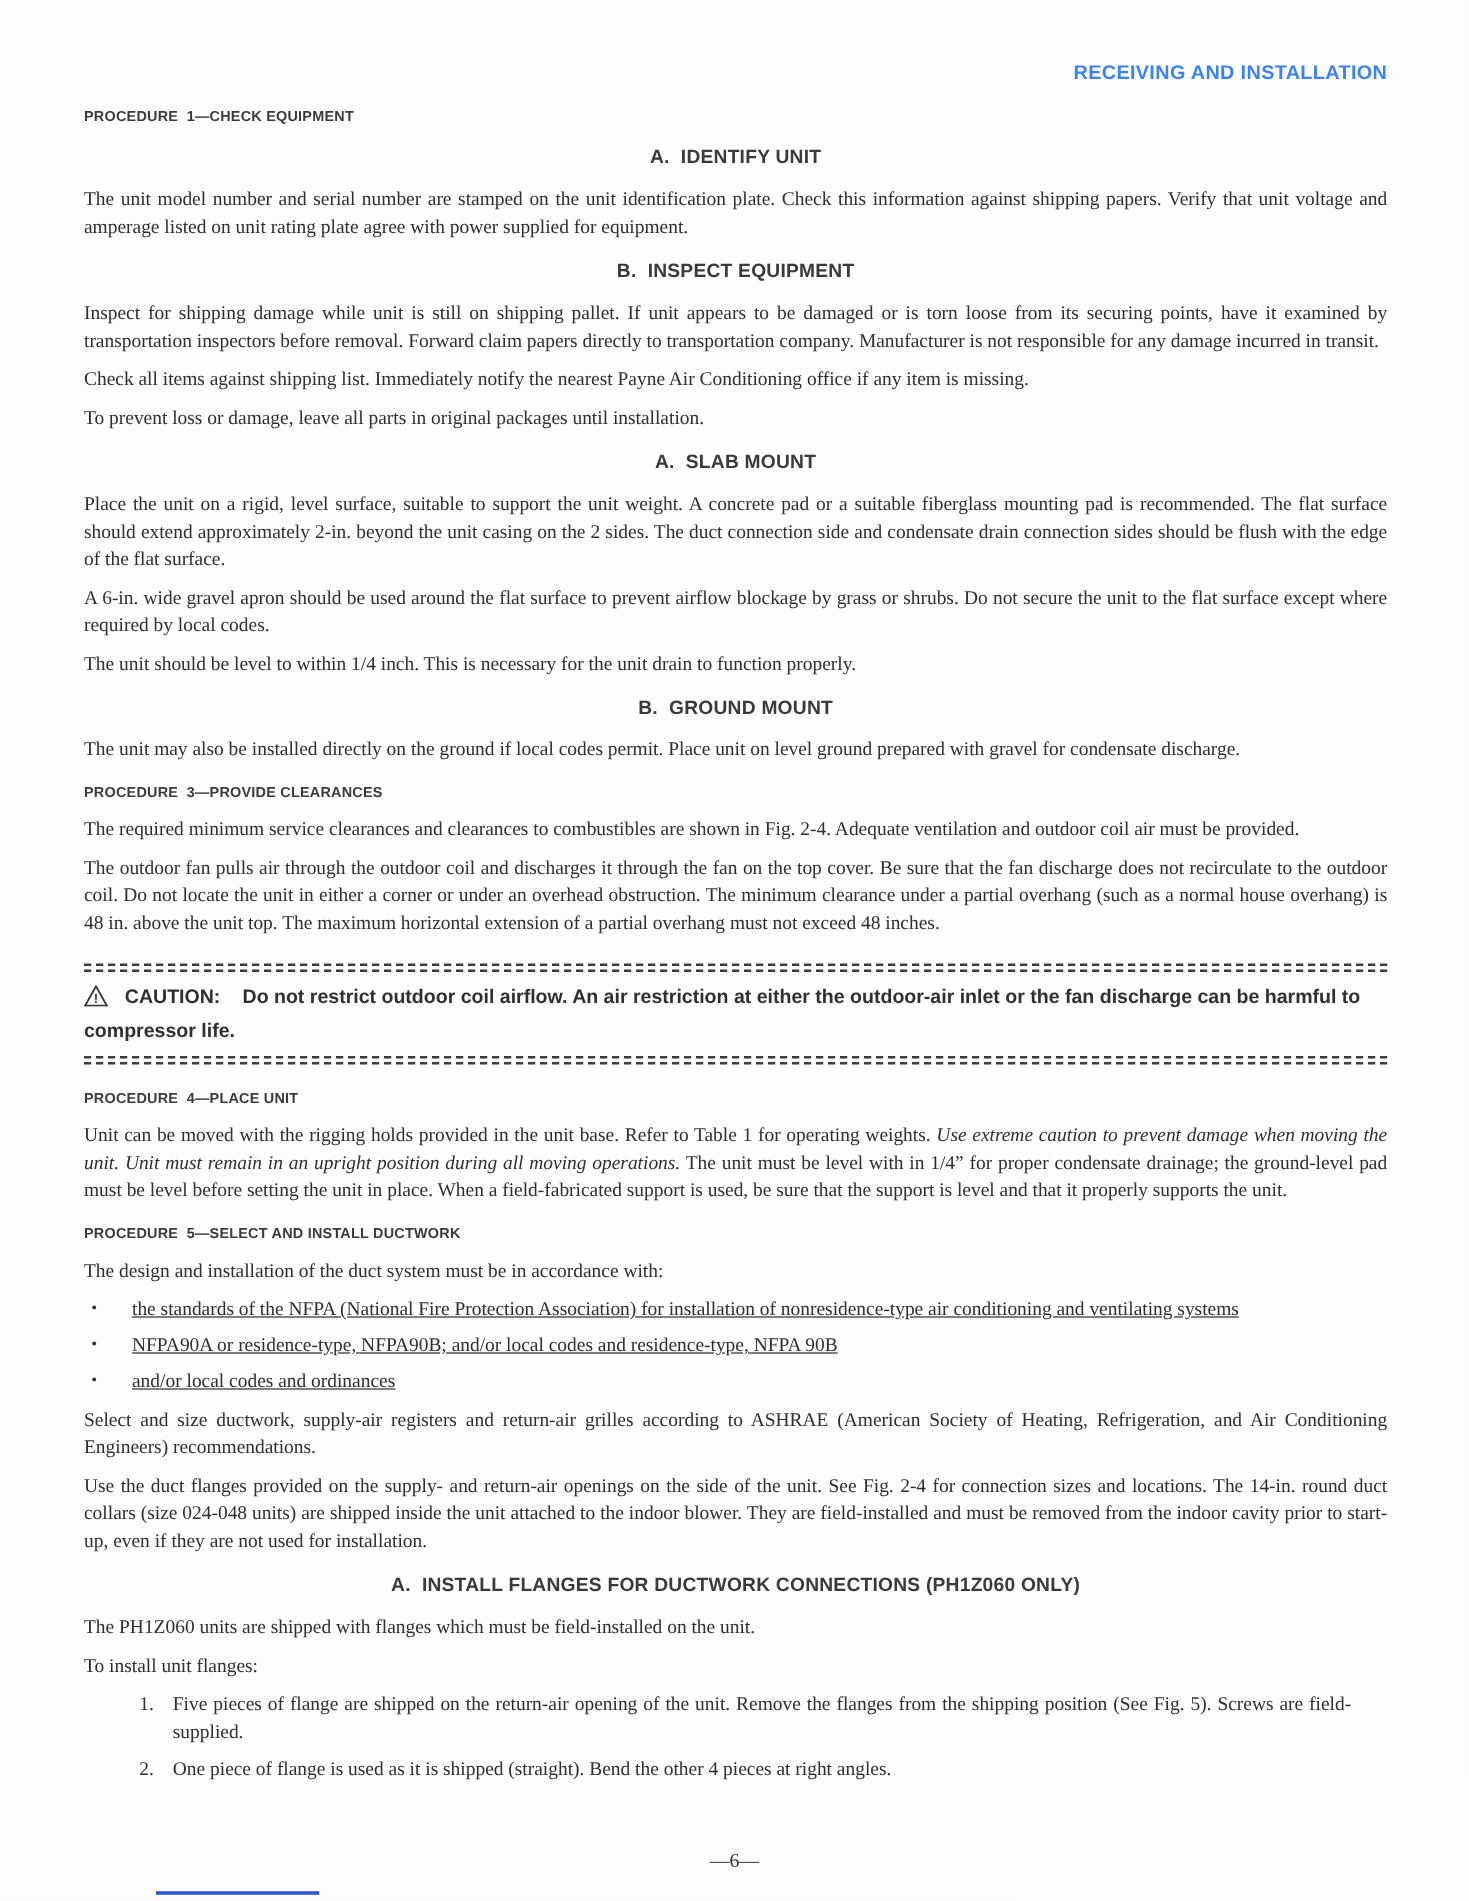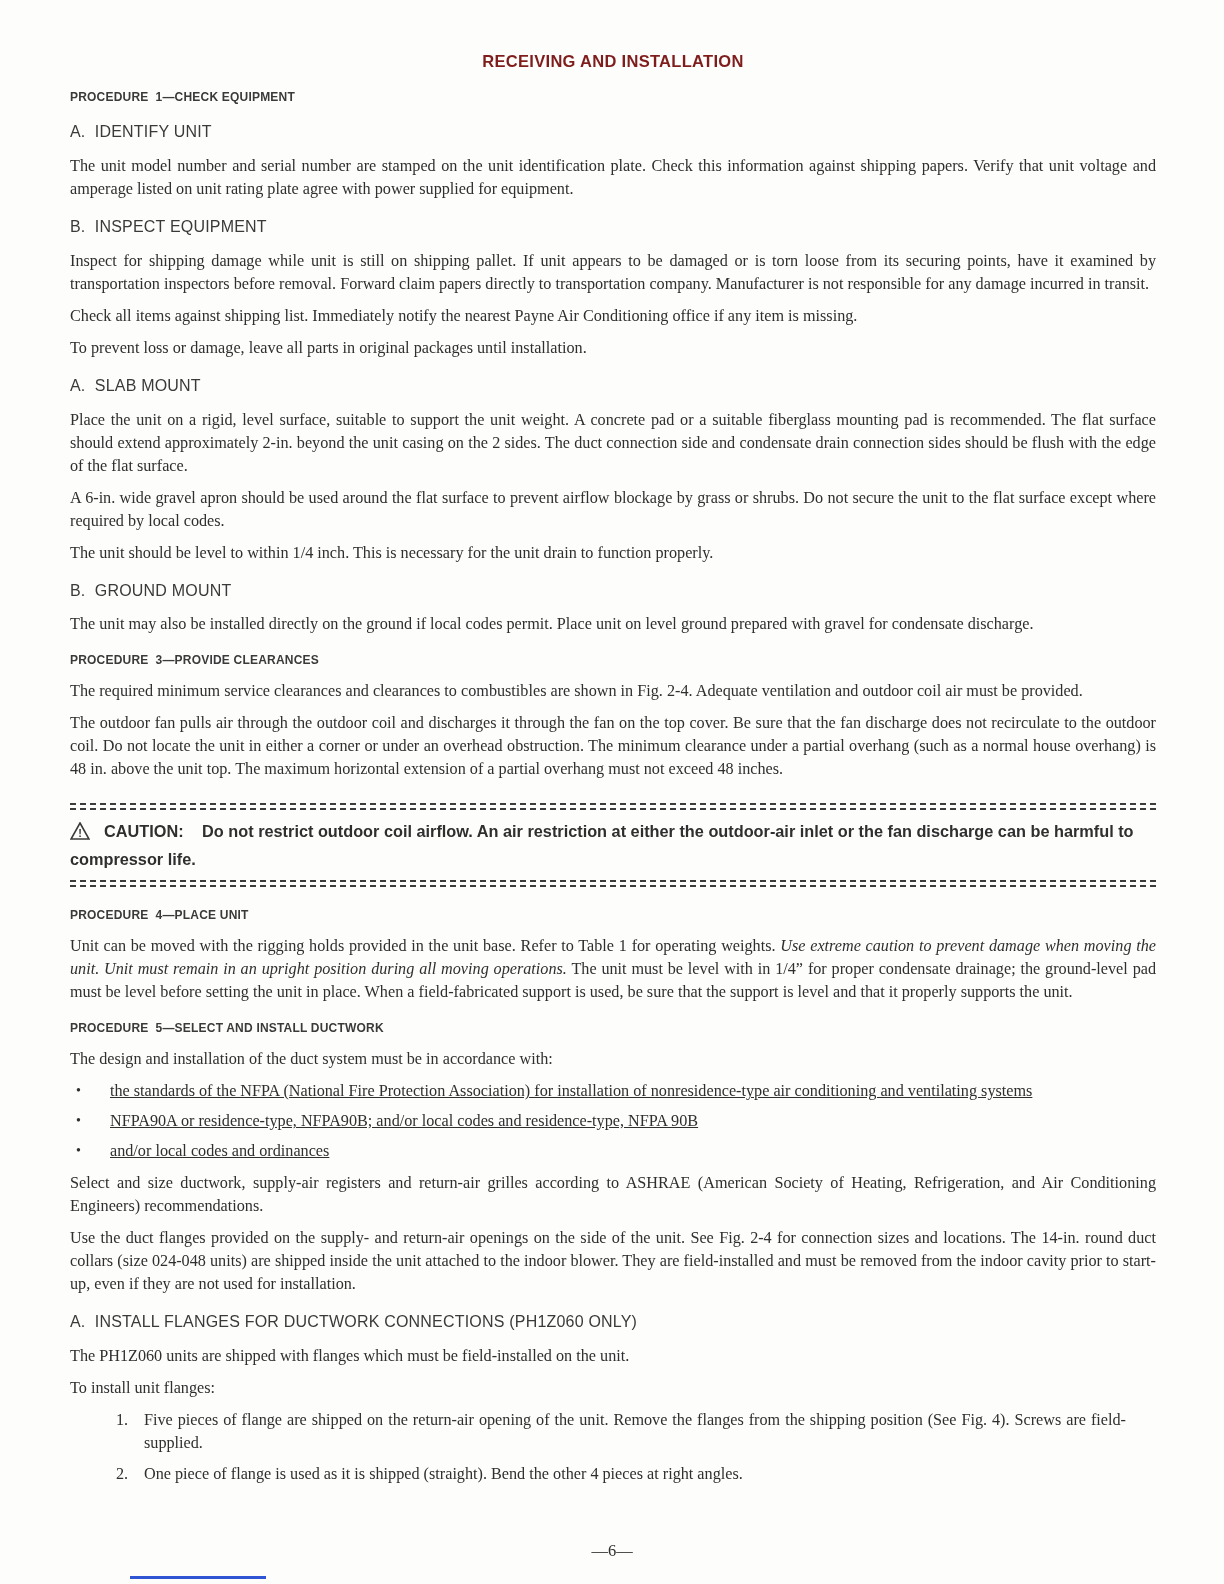--- a/index.html
+++ b/index.html
@@ -11,46 +11,47 @@
     margin: 0 auto;
     background: #fdfdfb;
     color: #2f2f2f;
     font-family: "Liberation Serif", serif;
     font-size: 16.2px;
     line-height: 1.42;
     padding: 50px 68px 0 70px;
     overflow: hidden;
   }
   .doc-title {
-    text-align: center;
+    text-align: right;
     font-family: "Liberation Sans", sans-serif;
     font-weight: bold;
     font-size: 16.5px;
-    color: #7f1d1d;
+    color: #3b82f6;
     letter-spacing: 0.3px;
     margin-bottom: 8px;
     white-space: pre-wrap;
   }
   .proc-heading {
     font-family: "Liberation Sans", sans-serif;
     font-weight: bold;
     font-size: 12px;
     color: #3a3a3a;
     margin: 16px 0 11px 0;
     letter-spacing: 0.2px;
     white-space: pre-wrap;
   }
   .sub-heading {
     font-family: "Liberation Sans", sans-serif;
-    font-weight: normal;
+    font-weight: bold;
     font-size: 16px;
     color: #3a3a3a;
     margin: 15px 0 11px 0;
     letter-spacing: 0.2px;
     white-space: pre-wrap;
+    text-align: center;
   }
   .para {
     text-align: justify;
     margin: 9px 0;
   }
   .italic { font-style: italic; }
   .bullet-row {
     display: flex;
     margin: 7px 0 7px 6px;
   }
@@ -169,21 +170,21 @@
 
   <p class="para">Select and size ductwork, supply-air registers and return-air grilles according to ASHRAE (American Society of Heating, Refrigeration, and Air Conditioning Engineers) recommendations.</p>
   <p class="para">Use the duct flanges provided on the supply- and return-air openings on the side of the unit. See Fig. 2-4 for connection sizes and locations. The 14-in. round duct collars (size 024-048 units) are shipped inside the unit attached to the indoor blower. They are field-installed and must be removed from the indoor cavity prior to start-up, even if they are not used for installation.</p>
 
   <div class="sub-heading">A.  INSTALL FLANGES FOR DUCTWORK CONNECTIONS (PH1Z060 ONLY)</div>
   <p class="para">The PH1Z060 units are shipped with flanges which must be field-installed on the unit.</p>
   <p class="para">To install unit flanges:</p>
 
   <div class="step-row">
     <span class="step-num">1.</span>
-    <span class="step-text">Five pieces of flange are shipped on the return-air opening of the unit. Remove the flanges from the shipping position (See Fig. 4). Screws are field-supplied.</span>
+    <span class="step-text">Five pieces of flange are shipped on the return-air opening of the unit. Remove the flanges from the shipping position (See Fig. 5). Screws are field-supplied.</span>
   </div>
   <div class="step-row">
     <span class="step-num">2.</span>
     <span class="step-text">One piece of flange is used as it is shipped (straight). Bend the other 4 pieces at right angles.</span>
   </div>
 
   <div class="page-number">—6—</div>
   <div class="footer-link-line"></div>
 
 </div>

